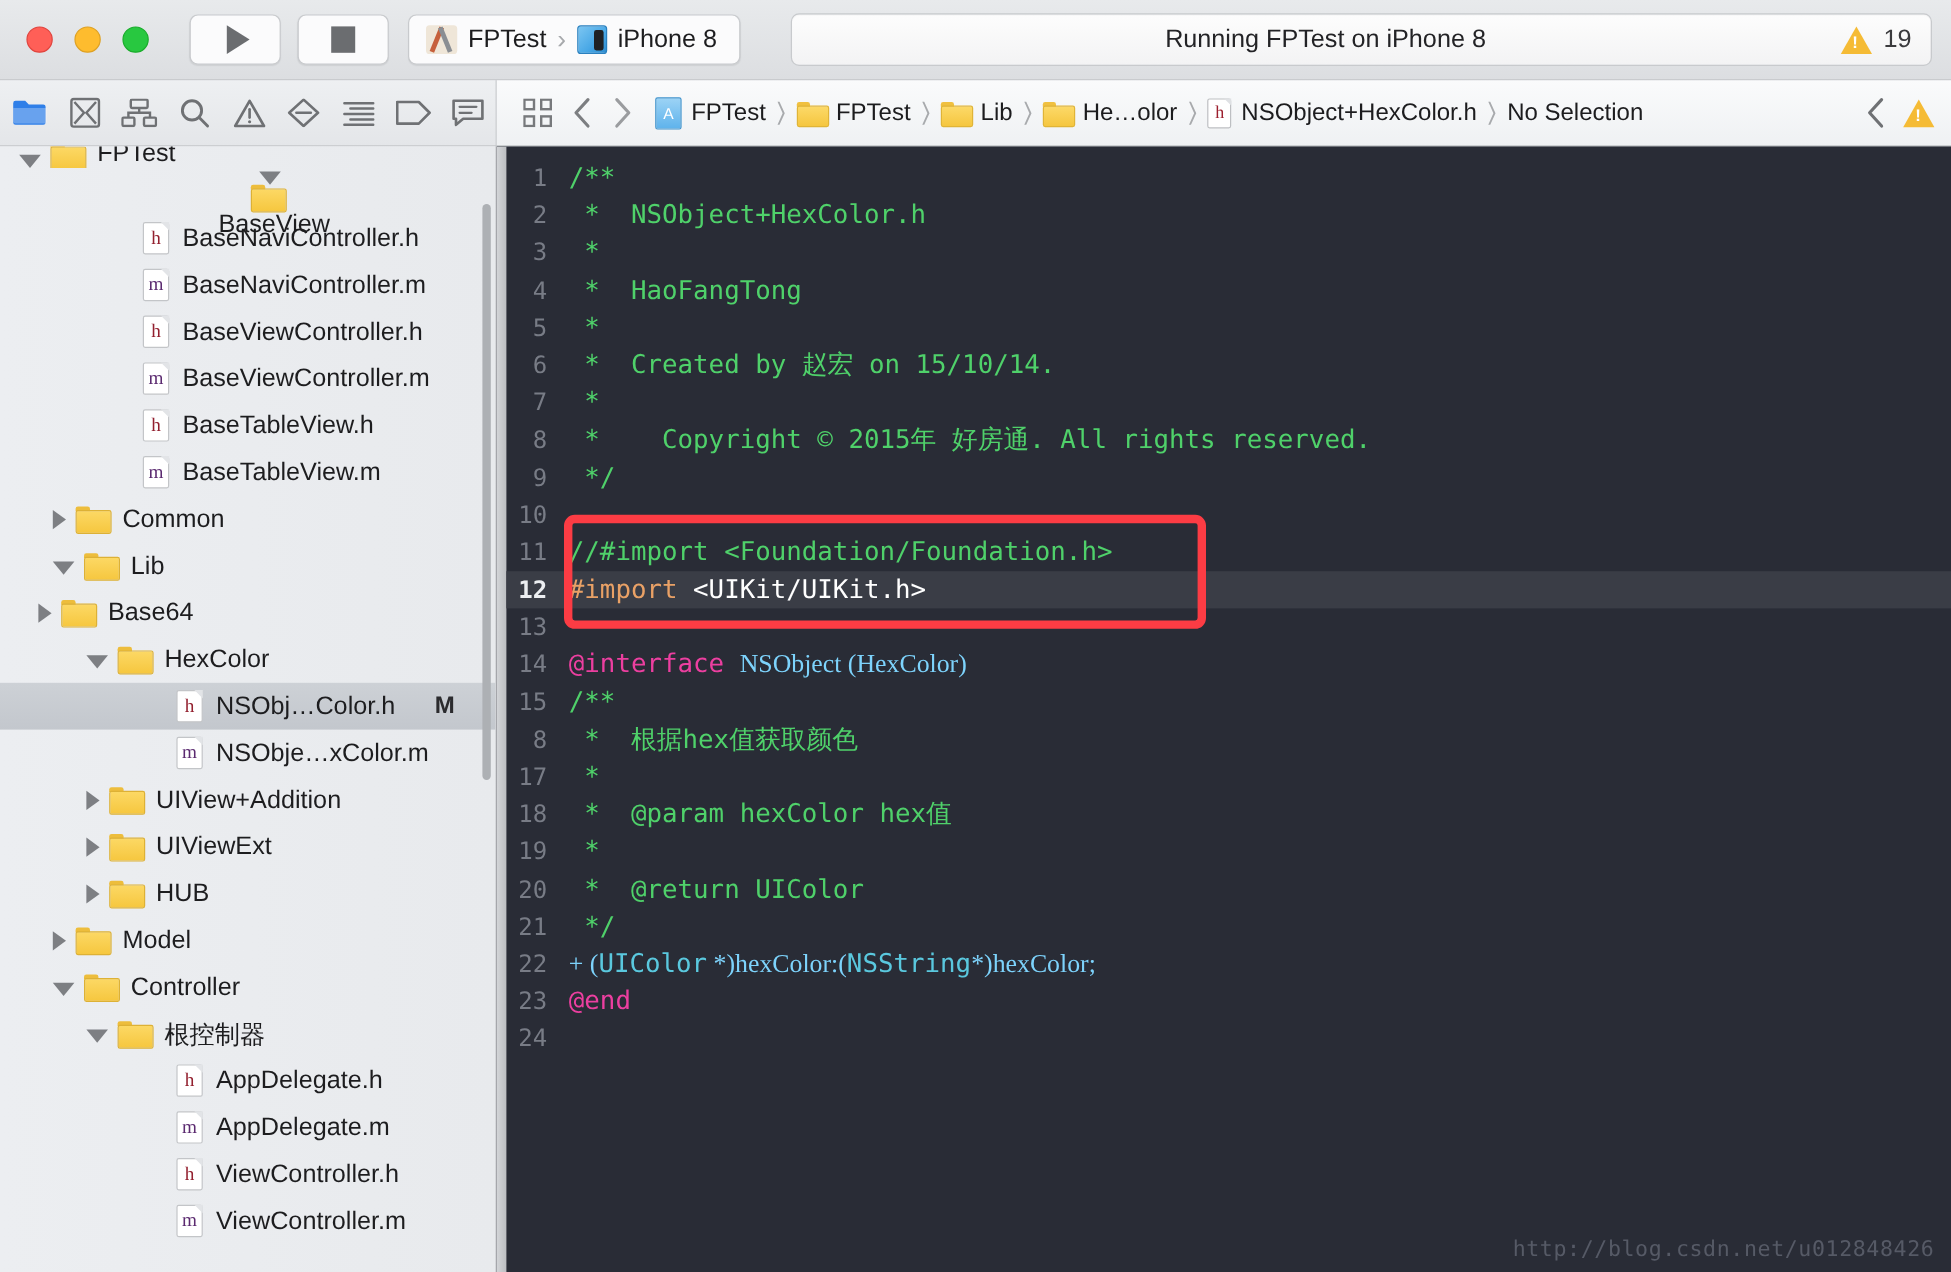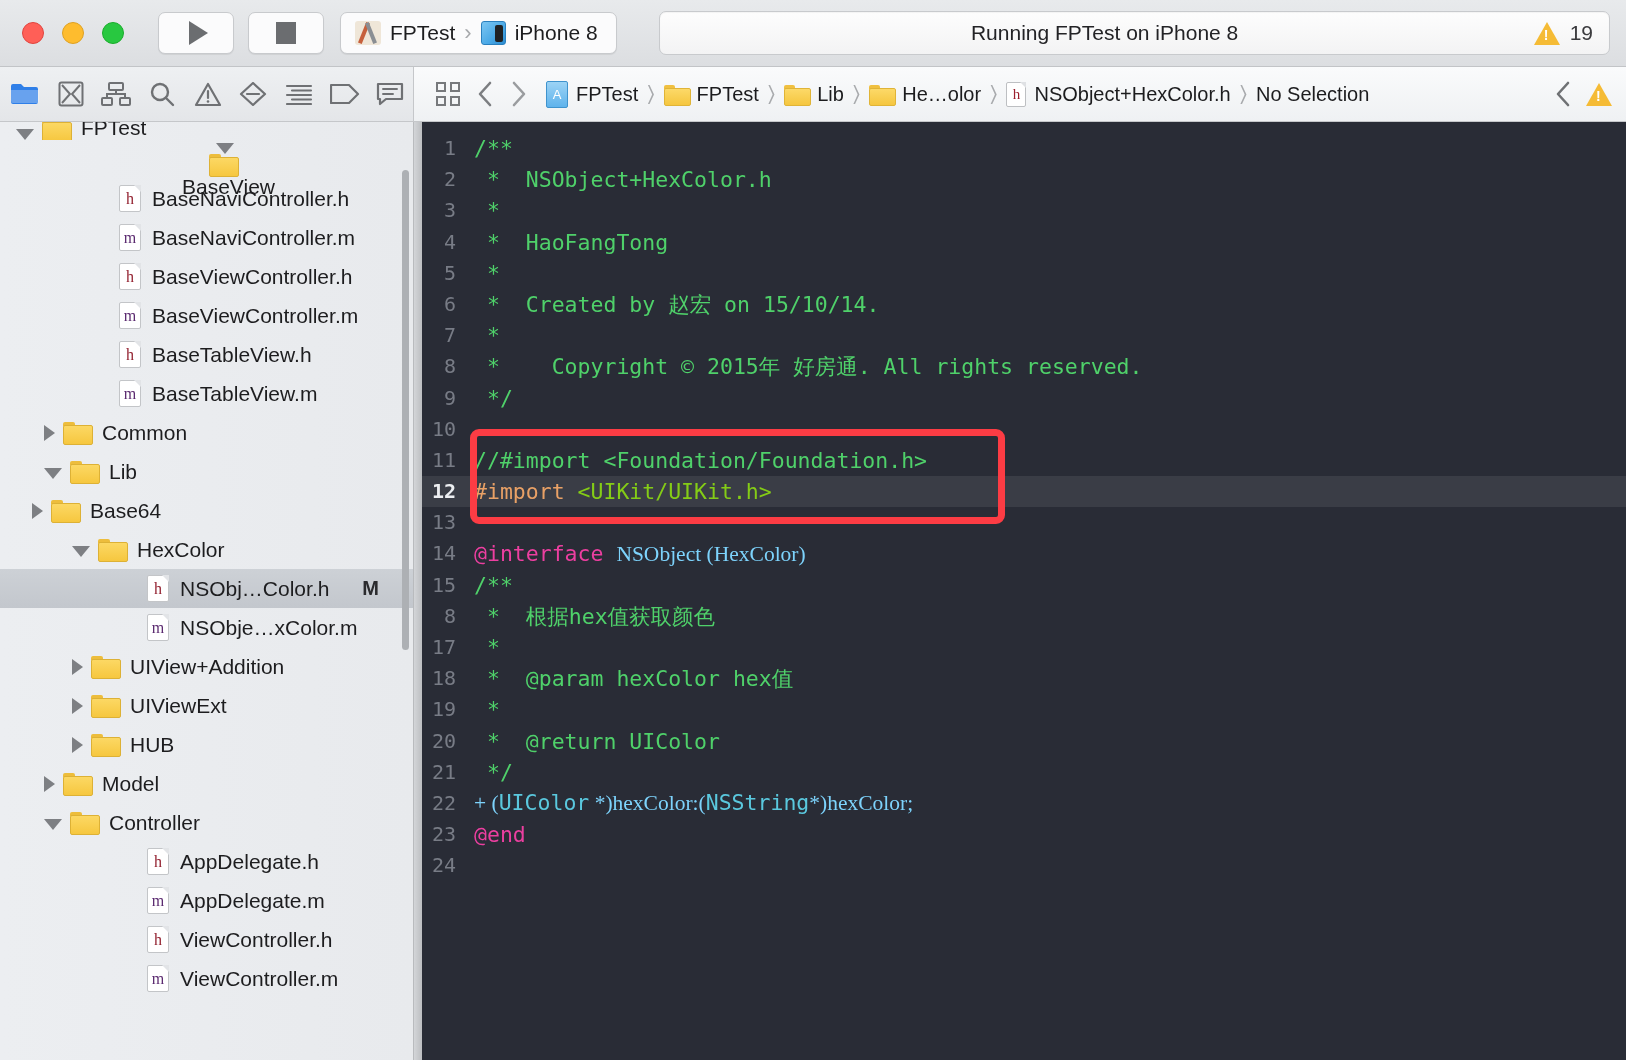--- a/index.html
+++ b/index.html
@@ -216,21 +216,21 @@
   .cline.current { background: #3a3d46; }
   .lnum {
     width: 52px; text-align: right; flex: none; color: #787c86;
     font-size: 20px; padding-right: 18px;
   }
   .cline.current .lnum { color: #eceef1; font-weight: bold; }
   .ctext { white-space: pre; }
   .cmt { color: #4fd16a; }
   .kw  { color: #ec3fa0; }
   .pre { color: #e9a166; }
-  .str { color: #84cc16; }
+  .str { color: #ffffff; }
   .typ { color: #5ac8de; }
   .pln { color: #7dd3fc; font-family: Liberation Serif, serif; }
 
   #hl-box {
     position: absolute; left: 56px; top: 307px;
     width: 535px; height: 95px;
     border: 7px solid #fc3c44; border-radius: 9px;
     pointer-events: none;
   }
   #watermark {
@@ -487,20 +487,25 @@
       <div class="tree-row" style="padding-left: 44px;">
         <span class="disc "></span>
         <span class="t-folder"></span>
         <span class="t-label">Model</span>
       </div>
       <div class="tree-row" style="padding-left: 44px;">
         <span class="disc open"></span>
         <span class="t-folder"></span>
         <span class="t-label">Controller</span>
       </div>
+      <div class="tree-row" style="padding-left: 72px;">
+        <span class="disc open"></span>
+        <span class="t-folder"></span>
+        <span class="t-label">根控制器</span>
+      </div>
       <div class="tree-row" style="padding-left: 128px;">
         <span class="disc none"></span>
         <span class="t-file">h</span>
         <span class="t-label">AppDelegate.h</span>
       </div>
       <div class="tree-row" style="padding-left: 128px;">
         <span class="disc none"></span>
         <span class="t-file m">m</span>
         <span class="t-label">AppDelegate.m</span>
       </div>
@@ -612,13 +617,14 @@
       <div class="cline">
         <span class="lnum">23</span>
         <span class="ctext"><span class="kw">@end</span></span>
       </div>
       <div class="cline">
         <span class="lnum">24</span>
         <span class="ctext"></span>
       </div>
     </div>
   <div id="hl-box"></div>
+  <div id="watermark">http://blog.csdn.net/u012848426</div>
 </div>
 
 </body></html>

